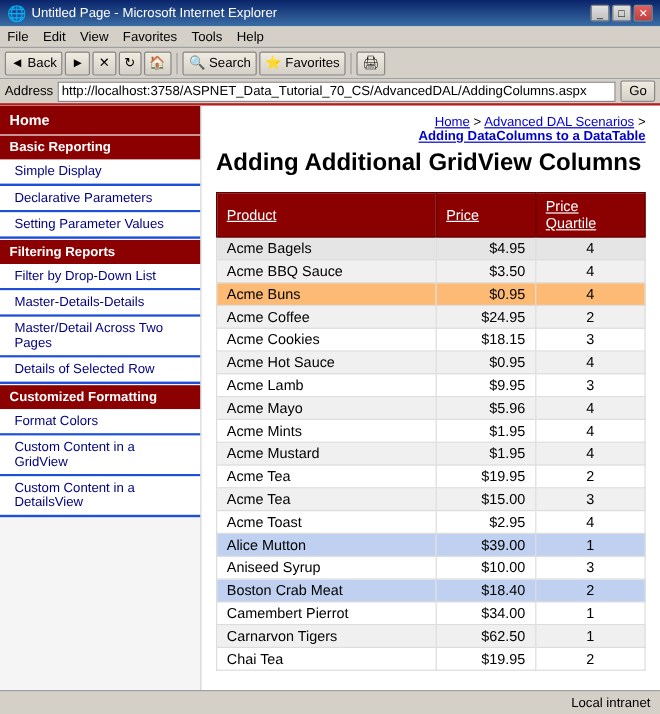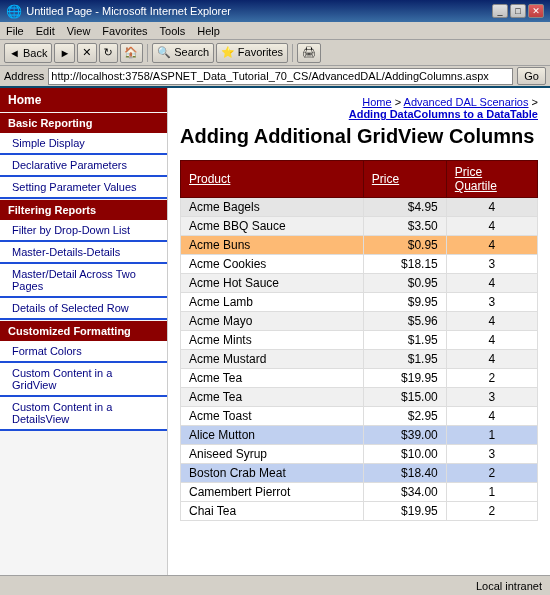--- a/index.html
+++ b/index.html
@@ -85,21 +85,21 @@
       margin: 0 2px;
     }
 
     
     .address-bar {
       background: #d4d0c8;
       padding: 2px 4px;
       display: flex;
       align-items: center;
       gap: 4px;
-      border-bottom: 2px solid #0c4a6e;
+      border-bottom: 2px solid #b91c1c;
       height: 22px;
     }
     .address-label {
       font-size: 11px;
       color: #000;
     }
     .address-input {
       flex: 1;
       height: 17px;
       border: 1px solid #888;
@@ -335,20 +335,25 @@
           <tr style="background: rgb(240, 240, 240);">
             <td>Acme BBQ Sauce</td>
             <td class="price-col">$3.50</td>
             <td class="quartile-col">4</td>
           </tr>
           <tr style="background: #fdba74;">
             <td>Acme Buns</td>
             <td class="price-col">$0.95</td>
             <td class="quartile-col">4</td>
           </tr>
+          <tr style="background: rgb(240, 240, 240);">
+            <td>Acme Coffee</td>
+            <td class="price-col">$24.95</td>
+            <td class="quartile-col">2</td>
+          </tr>
           <tr style="background: white;">
             <td>Acme Cookies</td>
             <td class="price-col">$18.15</td>
             <td class="quartile-col">3</td>
           </tr>
           <tr style="background: rgb(240, 240, 240);">
             <td>Acme Hot Sauce</td>
             <td class="price-col">$0.95</td>
             <td class="quartile-col">4</td>
           </tr>
@@ -400,20 +405,25 @@
           <tr style="background: rgb(192, 208, 240);">
             <td>Boston Crab Meat</td>
             <td class="price-col">$18.40</td>
             <td class="quartile-col">2</td>
           </tr>
           <tr style="background: white;">
             <td>Camembert Pierrot</td>
             <td class="price-col">$34.00</td>
             <td class="quartile-col">1</td>
           </tr>
+          <tr style="background: rgb(240, 240, 240);">
+            <td>Carnarvon Tigers</td>
+            <td class="price-col">$62.50</td>
+            <td class="quartile-col">1</td>
+          </tr>
           <tr style="background: white;">
             <td>Chai Tea</td>
             <td class="price-col">$19.95</td>
             <td class="quartile-col">2</td>
           </tr>
         </tbody>
     </table>
 
   </div>
 </div>

